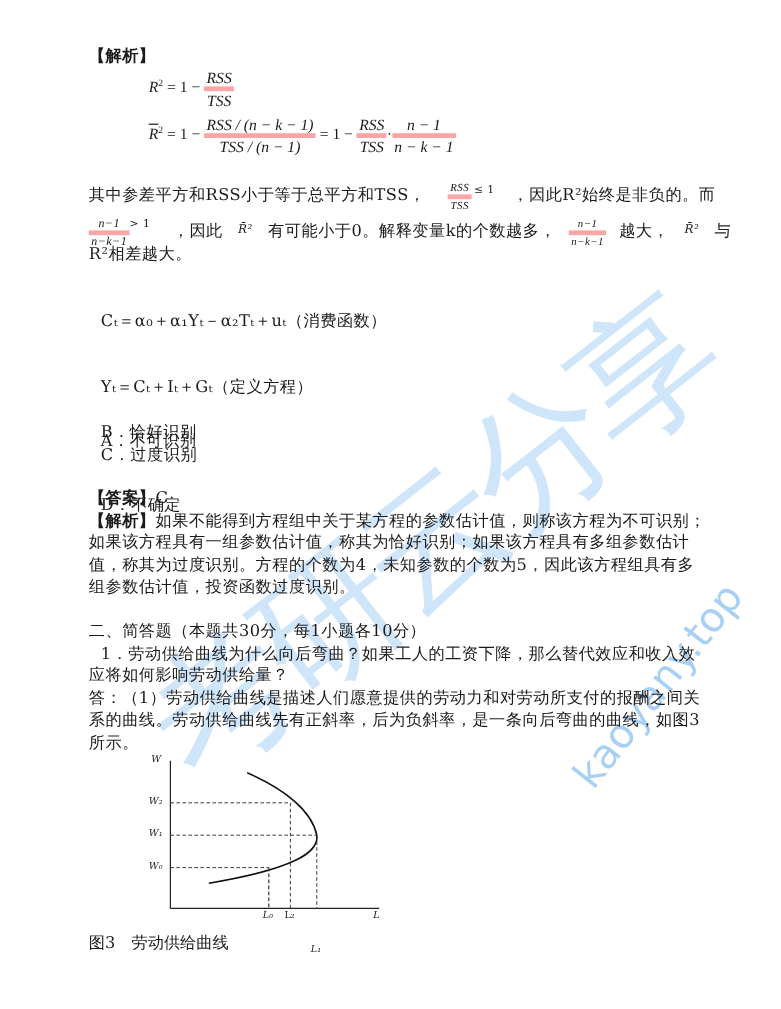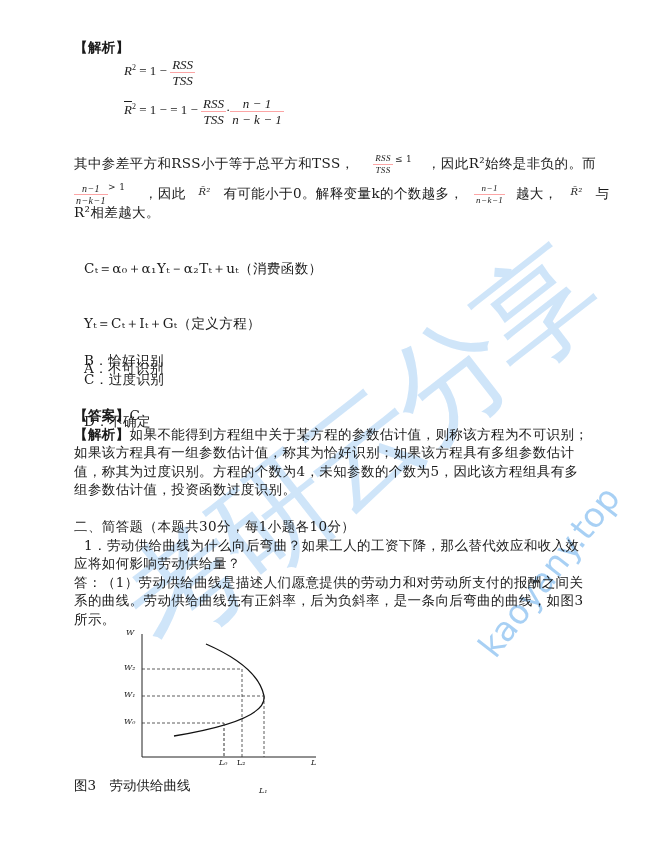--- a/index.html
+++ b/index.html
@@ -4,21 +4,21 @@
 <style>
   html, body { margin: 0; padding: 0; background: #ffffff; }
   body { width: 651px; height: 841px; position: relative; overflow: hidden;
          font-family: "DejaVu Serif", "Liberation Serif", serif; color: #1a1a1a; }
   .page { position: absolute; left: 0; top: 0; width: 651px; height: 841px; }
   .line { position: absolute; left: 74px; font-size: 13.5px; line-height: 18px; white-space: nowrap; letter-spacing: 0.4px; }
   .ind { left: 84px; }
   .bk { font-weight: bold; }
   .math { position: absolute; font-family: "Liberation Serif", "DejaVu Serif", serif; font-size: 13px; font-style: italic; white-space: nowrap; }
   .frac { display: inline-block; vertical-align: middle; text-align: center; font-style: italic; }
-  .frac .num { display: block; border-bottom: 1px solid #fca5a5; padding: 0 2px; line-height: 15px; }
+  .frac .num { display: block; border-bottom: 4px solid #fca5a5; padding: 0 2px; line-height: 15px; }
   .frac .den { display: block; line-height: 15px; padding: 0 2px; }
   .small { font-size: 9px; }
   .small .num, .small .den { line-height: 11px; }
   .up { font-size: 8px; vertical-align: super; font-style: normal; }
   .bar { text-decoration: overline; }
   .wm { position: absolute; color: #a8d0f5; opacity: 0.55; pointer-events: none; font-family: "DejaVu Serif", serif; }
   .wm-text { position: absolute; color: #6fb2ee; opacity: 0.6; pointer-events: none; font-family: "DejaVu Sans", sans-serif; }
   .figure { position: absolute; left: 118px; top: 630px; width: 202px; height: 138px; }
   .caption { position: absolute; left: 74px; top: 777px; font-size: 13.5px; }
 </style>
@@ -34,20 +34,21 @@
 
   <div class="math" style="left:124px; top:57px;">
     <span>R</span><span class="up">2</span>
     <span style="font-style:normal;">= 1 −</span>
     <span class="frac"><span class="num">RSS</span><span class="den">TSS</span></span>
   </div>
 
   <div class="math" style="left:124px; top:96px;">
     <span class="bar">R</span><span class="up">2</span>
     <span style="font-style:normal;">= 1 −</span>
+    <span class="frac"><span class="num">RSS / (n − k − 1)</span><span class="den">TSS / (n − 1)</span></span>
     <span style="font-style:normal;">= 1 −</span>
     <span class="frac"><span class="num">RSS</span><span class="den">TSS</span></span><span style="font-style:normal;">·</span><span class="frac"><span class="num">n − 1</span><span class="den">n − k − 1</span></span>
   </div>
 
   <div class="line" style="top:150px;">
     <span>其中参差平方和RSS小于等于总平方和TSS，</span>
     <span class="frac small" style="margin:0 2px 0 14px; font-family:'Liberation Serif',serif;"><span class="num">RSS</span><span class="den">TSS</span></span><span class="small" style="font-size:9px; vertical-align:6px;">≤ 1</span>
     <span style="margin-left:10px;">，因此R²始终是非负的。而</span>
   </div>
 

